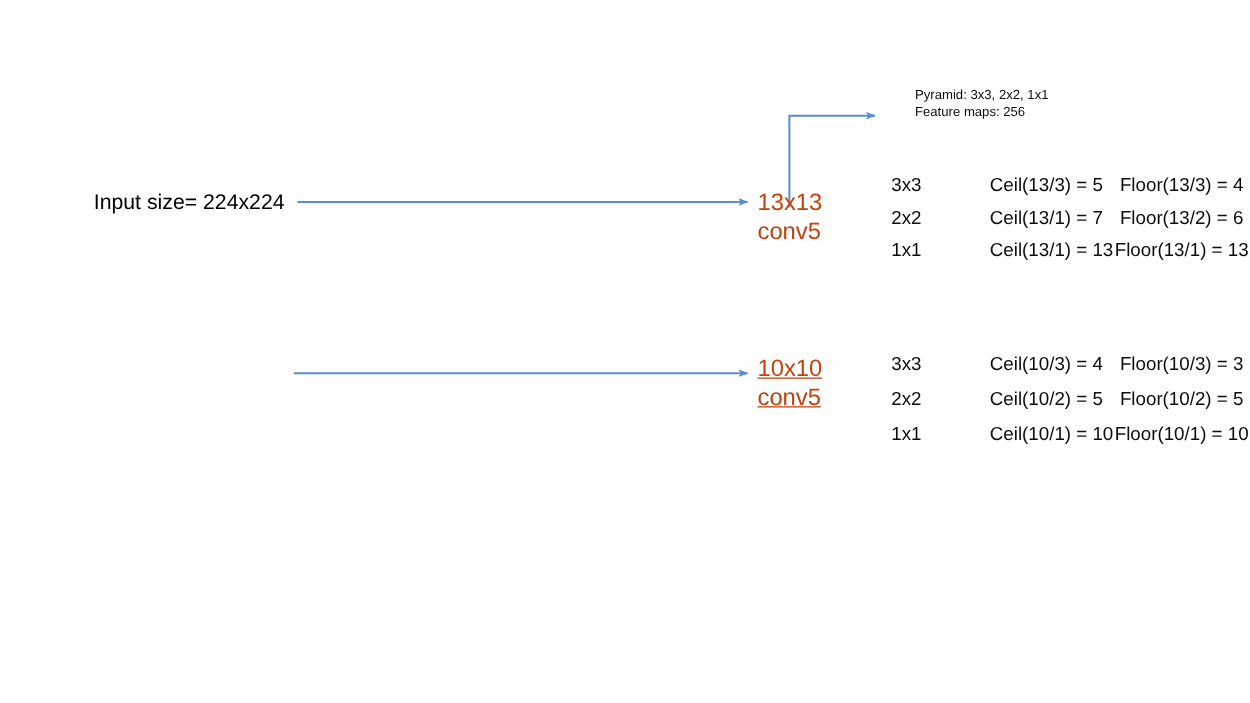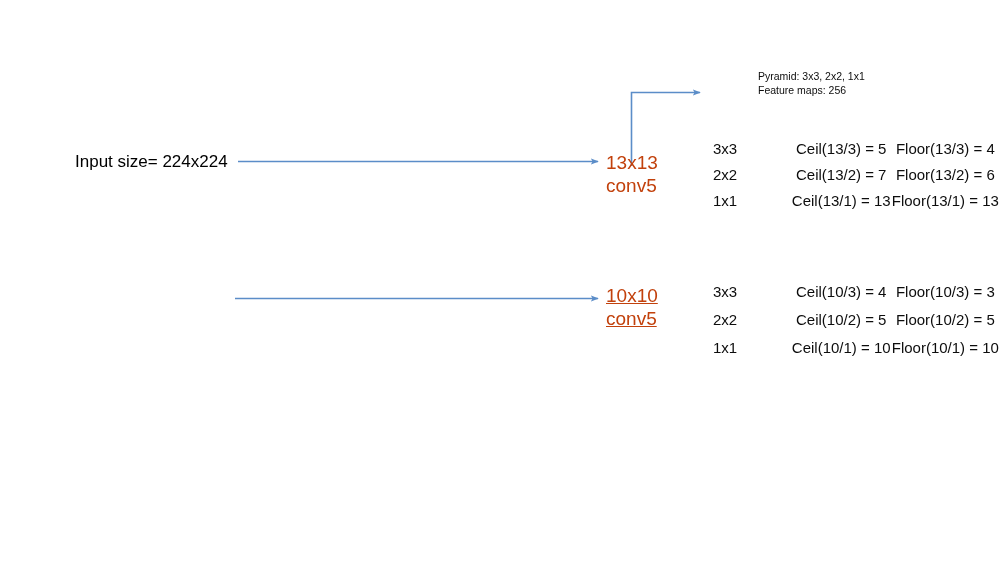--- a/index.html
+++ b/index.html
@@ -52,21 +52,21 @@
     color: #0d0d0d;
   }
   .calc-table td {
     padding: 0;
     white-space: nowrap;
     vertical-align: top;
     font-size: 15px;
     line-height: 13px;
   }
   .col-bin   { width: 95px; }
-  .col-ceil  { width: 92px; text-align: center; }
+  .col-ceil  { width: 92px; }
   .col-floor { width: 110px; text-align: center; }
 
   .t1 td { height: 26px; }
   .t2 td { height: 28px; }
 
   
   #connectors {
     position: absolute;
     left: 0; top: 0;
     width: 1000px;
@@ -99,35 +99,35 @@
     </g>
   </svg>
 
   <div class="abs input-label" style="left:75px; top:152px;">Input size= 224x224</div>
 
   <div class="abs stage-label" style="left:606px; top:151px;">
     <div>13x13</div>
     <div>conv5</div>
   </div>
 
-  <div class="abs note-block" style="left:732px; top:69px;margin-left:26px;">
+  <div class="abs note-block" style="left:732px; top:69px;">
     <div>Pyramid: 3x3, 2x2, 1x1</div>
     <div>Feature maps: 256</div>
   </div>
 
   <table class="abs calc-table t1" style="left:713px; top:142px;">
     <tbody>
       <tr>
         <td class="col-bin">3x3</td>
         <td class="col-ceil">Ceil(13/3) = 5</td>
         <td class="col-floor">Floor(13/3)  = 4</td>
       </tr>
       <tr>
         <td class="col-bin">2x2</td>
-        <td class="col-ceil">Ceil(13/2) = 7</td>
+        <td class="col-ceil">Ceil(13/1) = 7</td>
         <td class="col-floor">Floor(13/2)  = 6</td>
       </tr>
       <tr>
         <td class="col-bin">1x1</td>
         <td class="col-ceil">Ceil(13/1) = 13</td>
         <td class="col-floor">Floor(13/1)  = 13</td>
       </tr>
     </tbody>
   </table>
 

